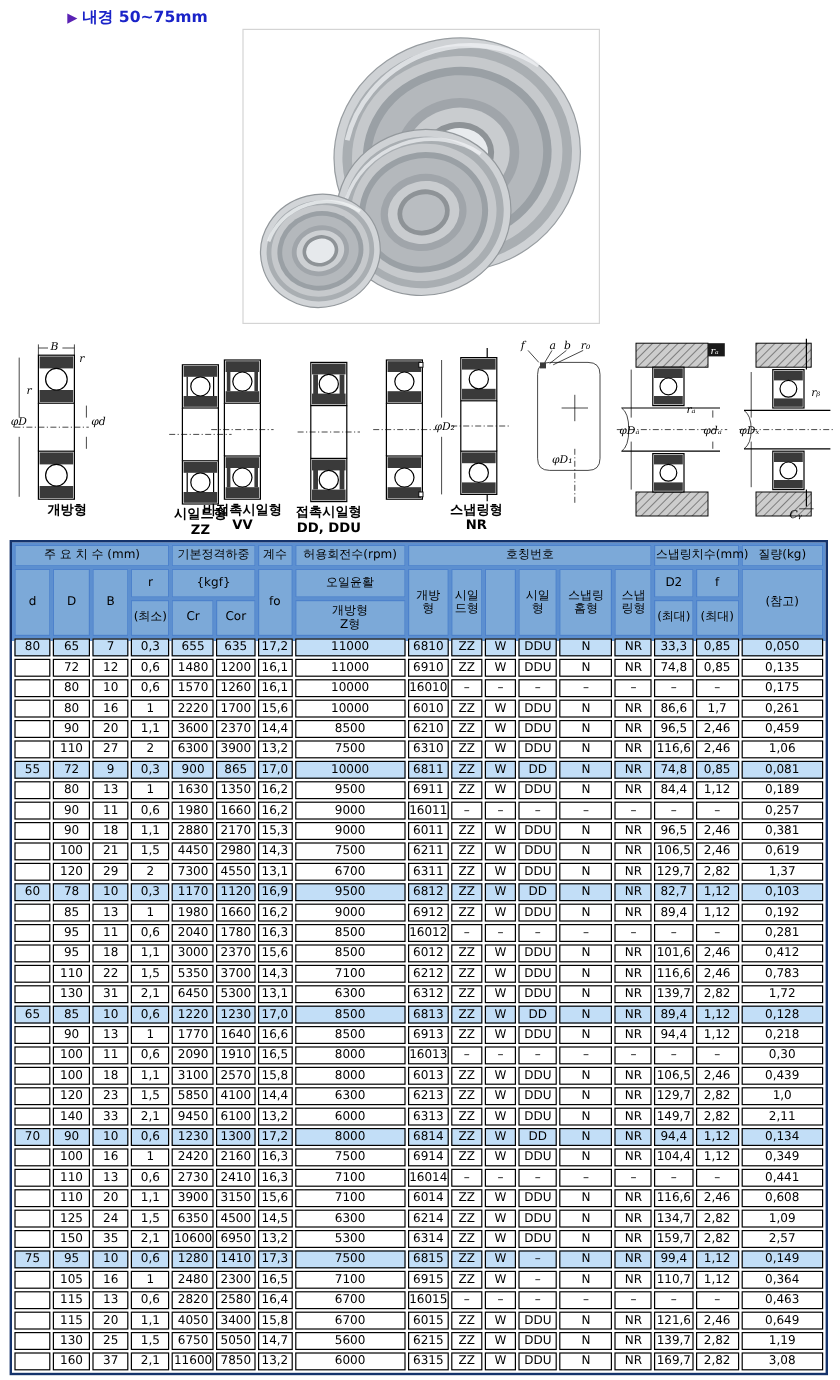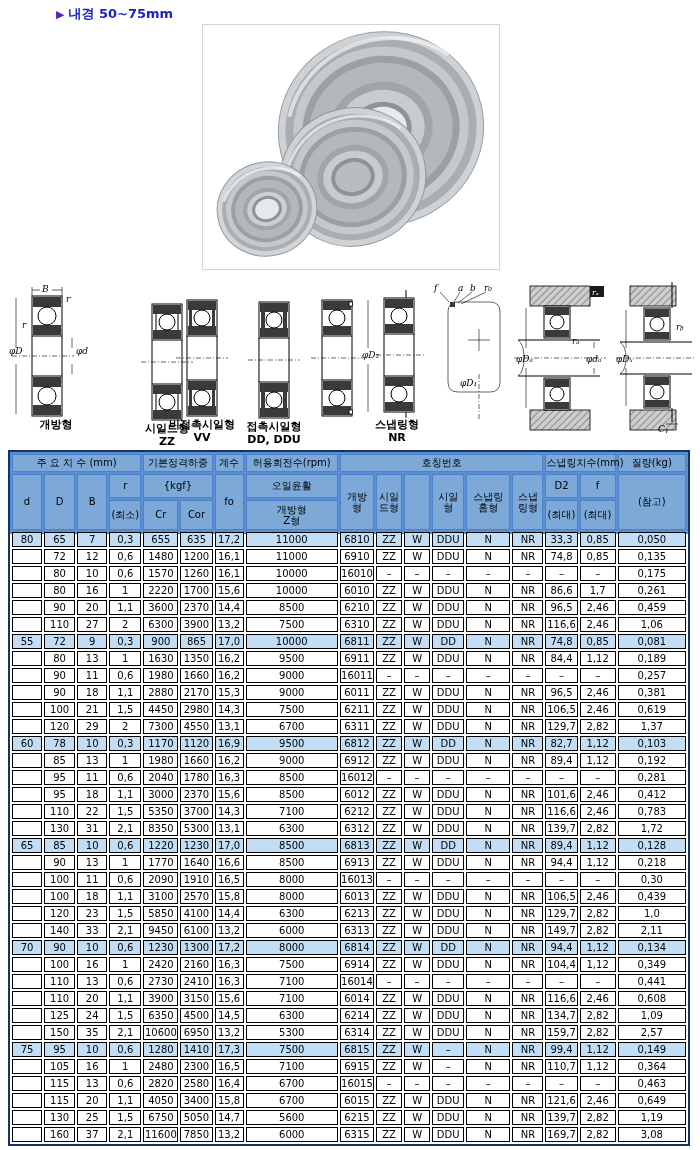--- a/index.html
+++ b/index.html
@@ -703,21 +703,21 @@
         <td>NR</td>
         <td>116,6</td>
         <td>2,46</td>
         <td>0,783</td>
       </tr>
       <tr>
         <td></td>
         <td>130</td>
         <td>31</td>
         <td>2,1</td>
-        <td>8350</td>
+        <td>6450</td>
         <td>5300</td>
         <td>13,1</td>
         <td>6300</td>
         <td>6312</td>
         <td>ZZ</td>
         <td>W</td>
         <td>DDU</td>
         <td>N</td>
         <td>NR</td>
         <td>139,7</td>

